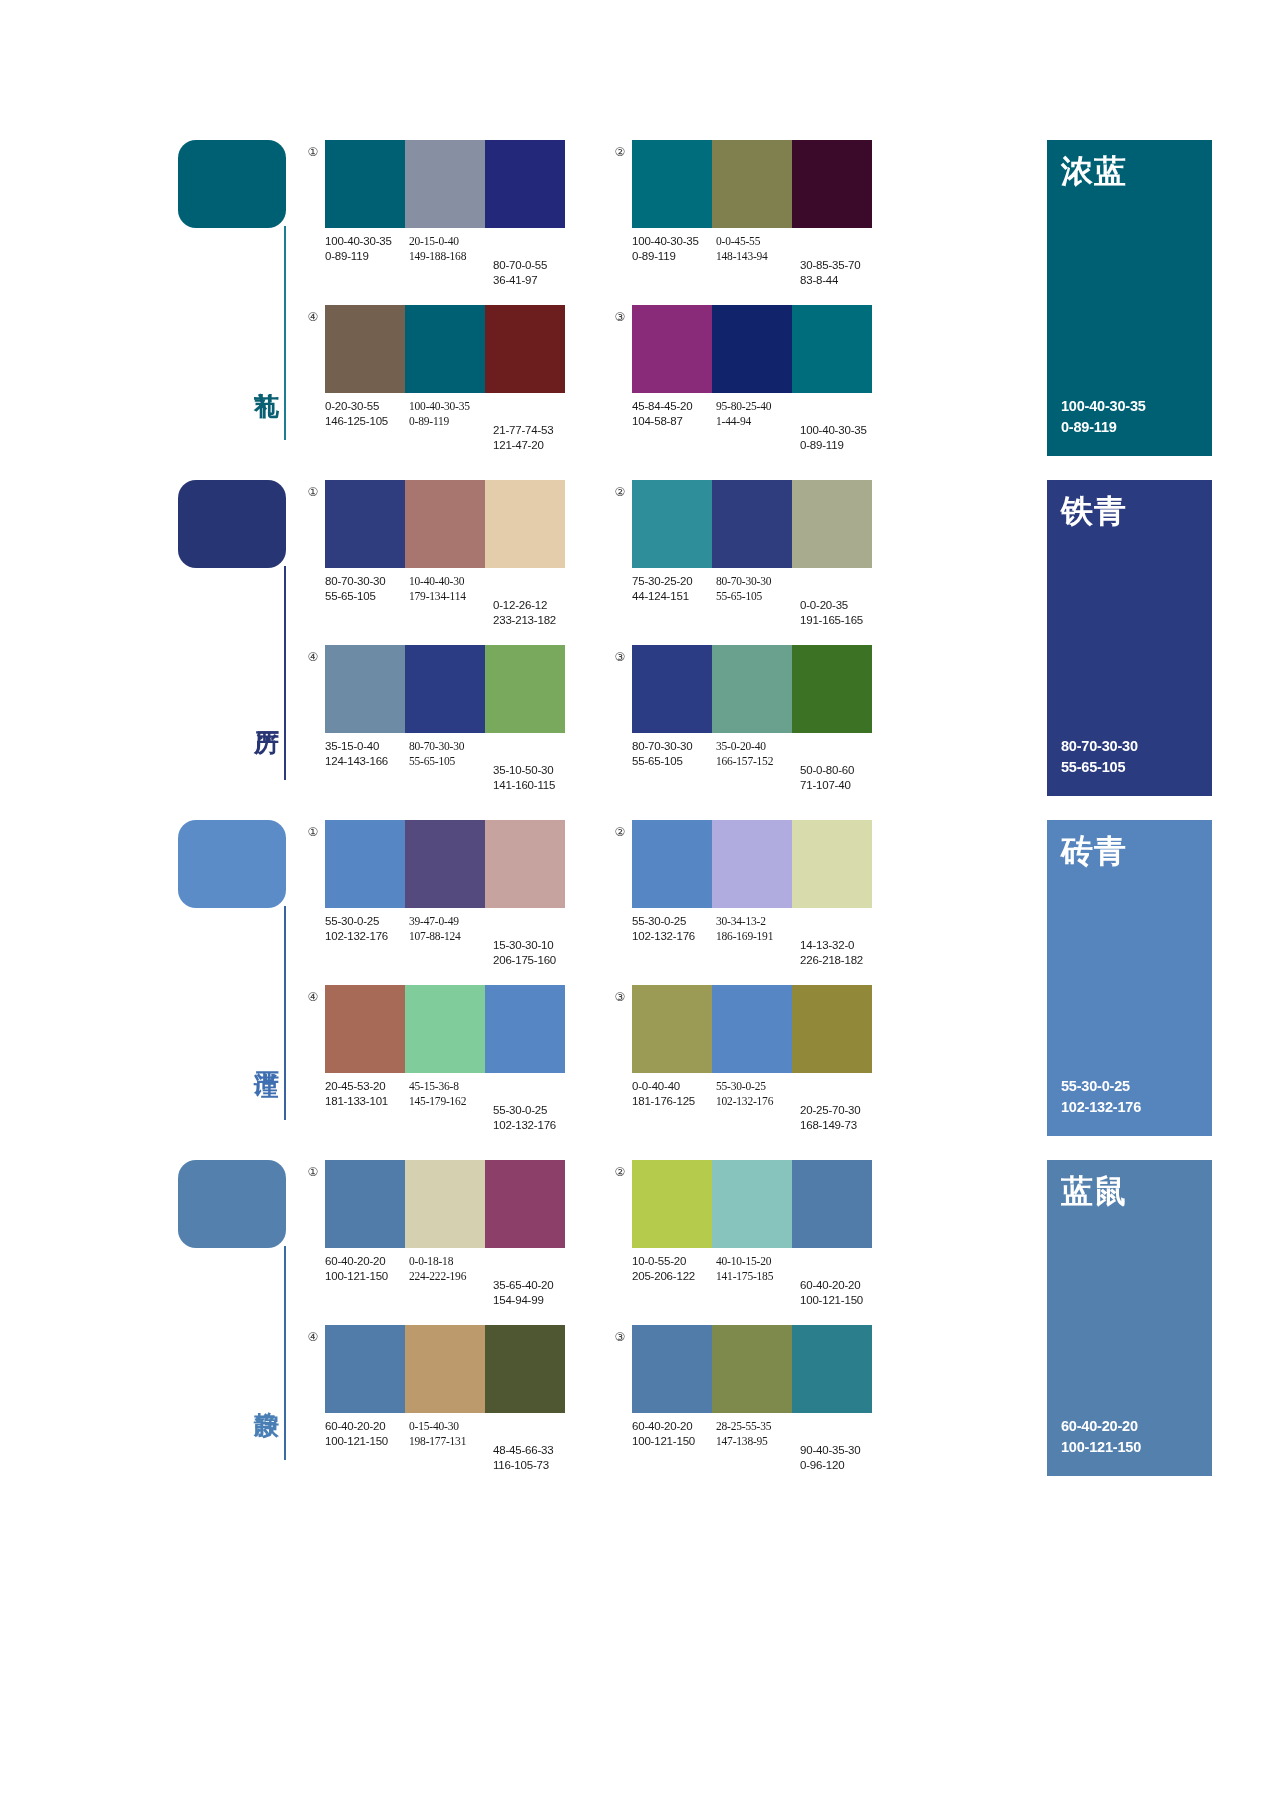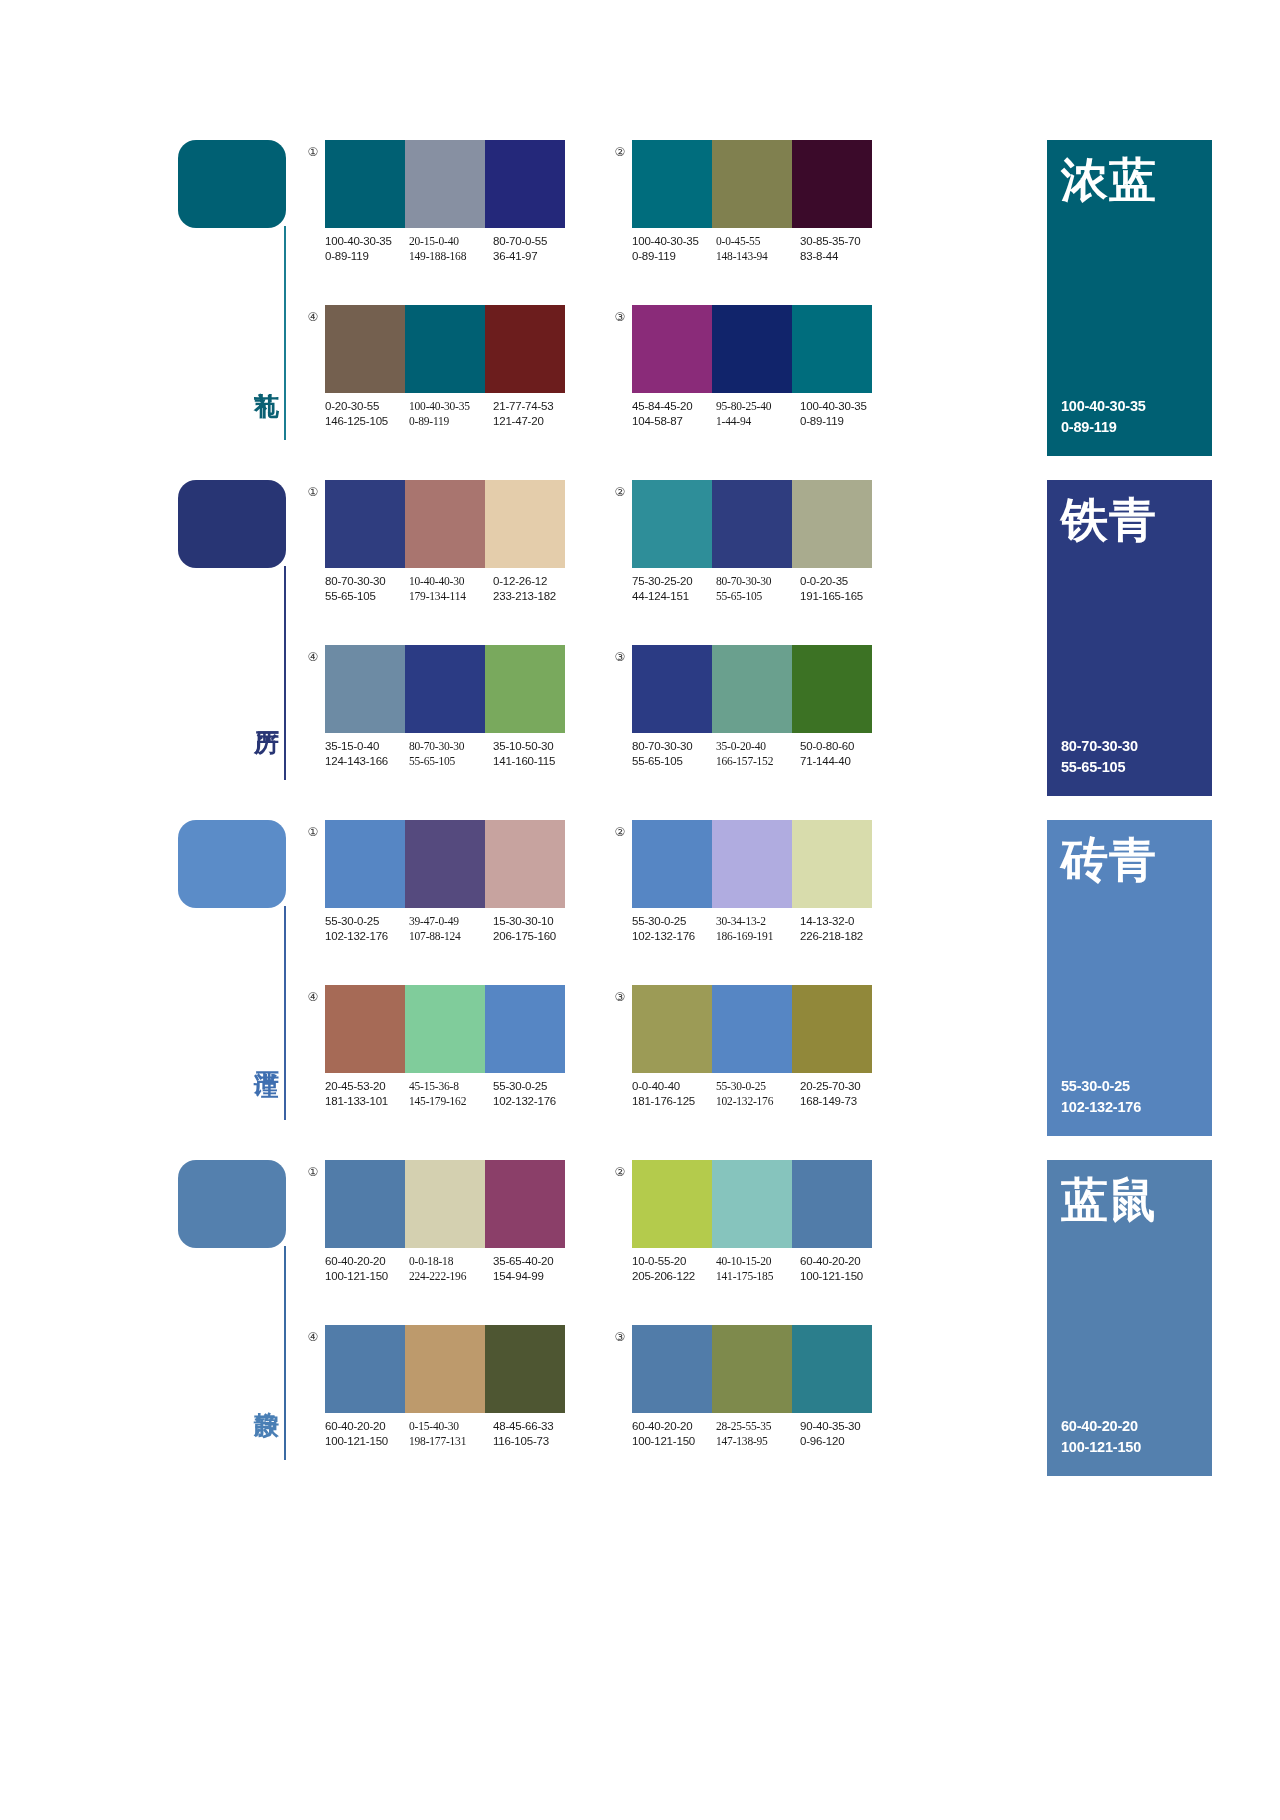--- a/index.html
+++ b/index.html
@@ -98,37 +98,37 @@
     flex: 0 0 auto;
     font-size: 11.5px;
     line-height: 15px;
     color: #1a1a1a;
     white-space: nowrap;
     padding-right: 6px;
     letter-spacing: -0.2px;
   }
   .cap.c0 { width: 84px; }
   .cap.c1 { width: 84px; font-family: Liberation Serif, serif; }
-  .cap.c2 { width: 90px; }
+  .cap.c2 { width: 90px; margin-top: 24px; }
   .cap .l2 { display: block; }
 
   
   .hero {
     position: absolute;
     left: 1047px;
     top: 0px;
     width: 165px;
     height: 316px;
     color: #ffffff;
   }
   .hero-title {
     position: absolute;
     left: 14px;
     top: 14px;
-    font-size: 47px;
+    font-size: 32px;
     font-weight: bold;
     letter-spacing: 1px;
     line-height: 1.1;
   }
   .hero-codes {
     position: absolute;
     left: 14px;
     bottom: 18px;
     font-size: 14.5px;
     font-weight: bold;
@@ -251,21 +251,21 @@
         <div class="group" style="left: 612px; top: 165px;">
           <div class="grp-num">③</div>
           <div class="swatches">
             <div class="swatch" style="background: rgb(43, 59, 132);"></div>
             <div class="swatch" style="background: rgb(106, 160, 142);"></div>
             <div class="swatch" style="background: rgb(60, 114, 36);"></div>
           </div>
           <div class="captions">
             <div class="cap c0"><span>80-70-30-30</span><span class="l2">55-65-105</span></div>
             <div class="cap c1"><span>35-0-20-40</span><span class="l2">166-157-152</span></div>
-            <div class="cap c2"><span>50-0-80-60</span><span class="l2">71-144-40</span></div>
+            <div class="cap c2"><span>50-0-80-60</span><span class="l2">71-107-40</span></div>
           </div>
         </div>
         <div class="hero" style="background: rgb(43, 59, 127);">
           <div class="hero-title">铁青</div>
           <div class="hero-codes">
             <div>80-70-30-30</div>
             <div>55-65-105</div>
           </div>
         </div>
       </div>

